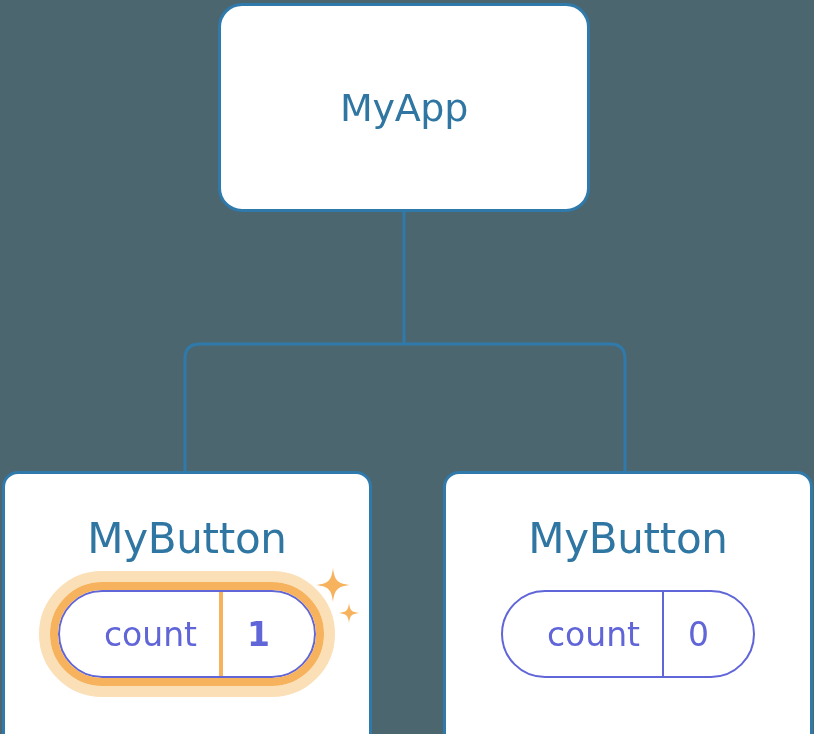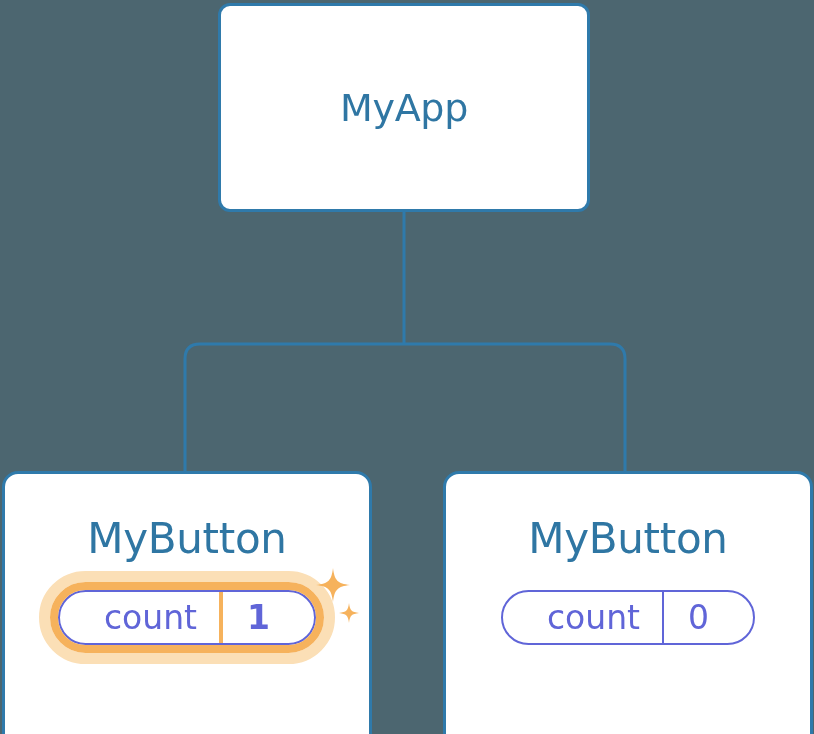--- a/index.html
+++ b/index.html
@@ -42,21 +42,21 @@
     display: flex;
     flex-direction: column;
     align-items: center;
   }
 
   .node-root {
     left: 218px;
     top: 3px;
     width: 372px;
     height: 209px;
-    border-radius: 12px;
+    border-radius: 24px;
     justify-content: center;
     text-align: center;
   }
 
   .node-child {
     top: 471px;
     height: 280px;            
     border-radius: 16px;
     padding-top: 44px;
   }
@@ -90,21 +90,21 @@
     margin-top: 30px;
     display: flex;
     align-items: center;
     justify-content: center;
   }
 
   .pill {
     position: relative;
     display: flex;
     align-items: stretch;
-    height: 55px;
+    height: 88px;
     border-radius: 999px;
     background: #ffffff;
     box-sizing: border-box;
     z-index: 2;
   }
 
   
   .pill-plain {
     border: 2px solid #6065d8;
   }

